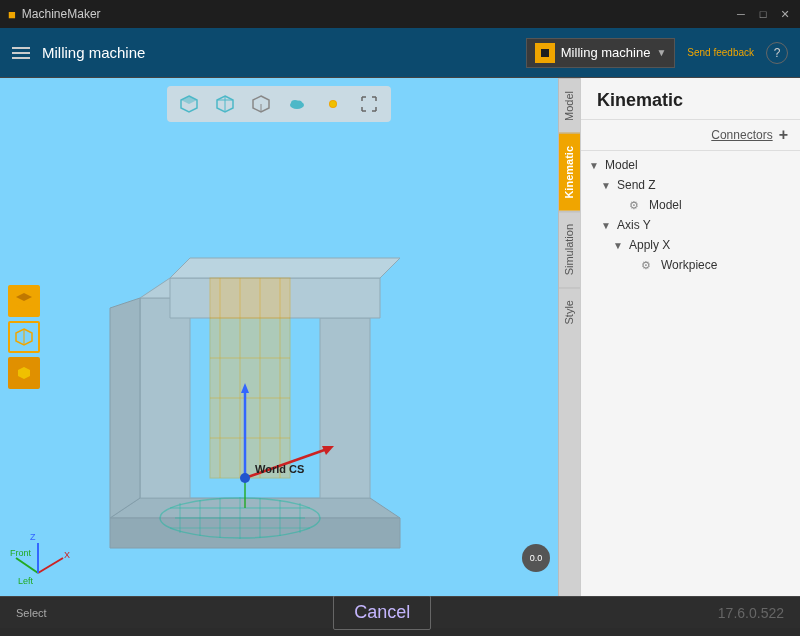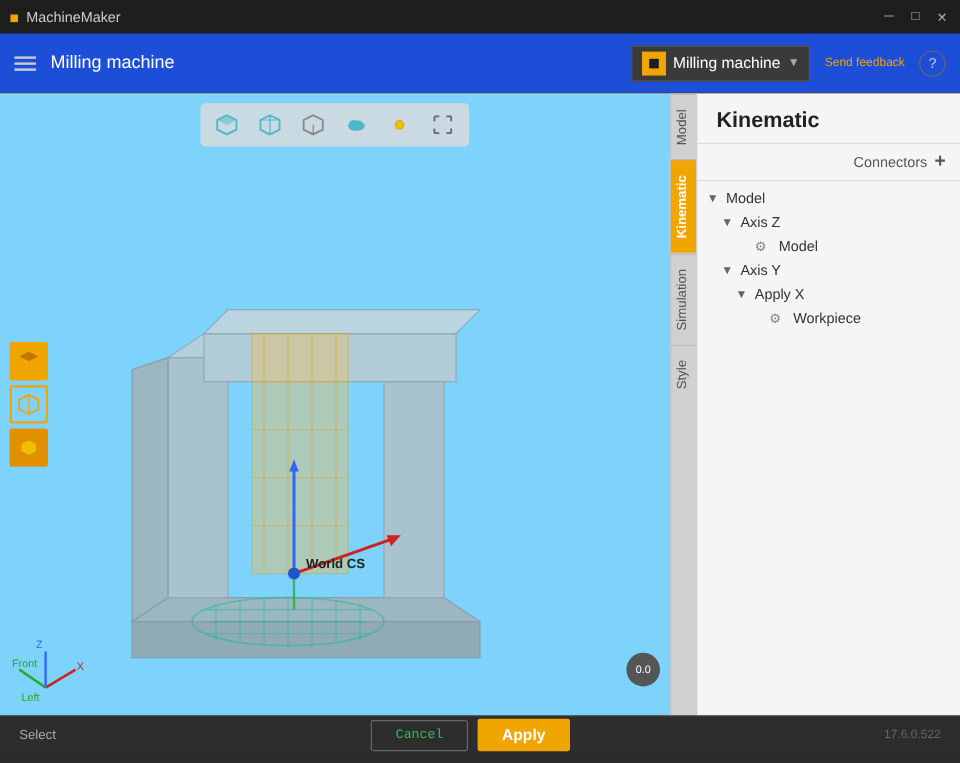--- a/index.html
+++ b/index.html
@@ -15,21 +15,21 @@
       padding: 0 8px;
       color: #ccc;
       font-size: 12px;
     }
     .titlebar-left { display: flex; align-items: center; gap: 6px; }
     .titlebar-controls { display: flex; gap: 8px; }
     .titlebar-btn { width: 14px; height: 14px; display: flex; align-items: center; justify-content: center; color: #aaa; cursor: pointer; font-size: 11px; }
 
     
     .main-toolbar {
-      background: #1d4ed8;
+      background: #0c4a6e;
       height: 50px;
       display: flex;
       align-items: center;
       padding: 0 12px;
       gap: 12px;
       border-bottom: 1px solid #444;
     }
     .app-title { color: #fff; font-size: 15px; font-weight: 500; flex: 1; }
     .machine-selector {
       display: flex;
@@ -179,21 +179,21 @@
       border-bottom: 1px solid #ddd;
     }
     .panel-connectors-bar {
       display: flex;
       justify-content: flex-end;
       align-items: center;
       padding: 6px 12px;
       border-bottom: 1px solid #ddd;
       gap: 6px;
     }
-    .connectors-label { font-size: 12px; color: #555; }
+    .connectors-label { font-size: 12px; color: #555; text-decoration: underline; }
     .add-btn { font-size: 16px; color: #555; cursor: pointer; font-weight: 600; }
 
     
     .tree-panel { flex: 1; overflow-y: auto; padding: 4px 0; }
     .tree-node {
       display: flex;
       align-items: center;
       padding: 3px 8px;
       font-size: 12px;
       color: #333;
@@ -214,38 +214,37 @@
       align-items: center;
       justify-content: space-between;
       padding: 0 16px;
       border-top: 1px solid #444;
     }
     .status-text { color: #aaa; font-size: 11px; }
     .bottom-actions { display: flex; gap: 8px; align-items: center; }
     .cancel-btn {
       background: transparent;
       border: 1px solid #666;
-      color: #22c55e;
+      color: #c4b5fd;
       padding: 6px 20px;
-      font-size: 11px;
+      font-size: 18px;
       cursor: pointer;
       border-radius: 2px;
-      font-family: Liberation Mono, monospace;
     }
     .apply-btn {
       background: #f0a500;
       border: none;
       color: #fff;
       padding: 6px 20px;
       font-size: 13px;
       cursor: pointer;
       border-radius: 2px;
       font-weight: 600;
     }
-    .version-text { color: #666; font-size: 10px; text-align: center; }
+    .version-text { color: #666; font-size: 14px; text-align: center; }
 
     
     .ham-lines { display: flex; flex-direction: column; gap: 3px; cursor: pointer; }
     .ham-line { width: 18px; height: 2px; background: #ccc; }
   </style>
 </head>
 <body>
 
 <div class="titlebar">
   <div class="titlebar-left">
@@ -444,21 +443,21 @@
     </div>
     <div class="tree-panel">
 
       <div class="tree-node">
         <span class="tree-toggle">▼</span>
         <span>Model</span>
       </div>
 
       <div class="tree-node indent1">
         <span class="tree-toggle">▼</span>
-        <span>Axis Z</span>
+        <span>Send Z</span>
       </div>
 
       <div class="tree-node indent2">
         <span class="tree-toggle"></span>
         <span class="tree-icon">⚙</span>
         <span>Model</span>
       </div>
 
       <div class="tree-node indent1">
         <span class="tree-toggle">▼</span>
@@ -476,16 +475,15 @@
         <span>Workpiece</span>
       </div>
     </div>
   </div>
 </div>
 
 <div class="bottom-bar">
   <span class="status-text">Select</span>
   <div class="bottom-actions">
     <button class="cancel-btn">Cancel</button>
-    <button class="apply-btn">Apply</button>
   </div>
   <span class="version-text">17.6.0.522</span>
 </div>
 
 </body></html>

